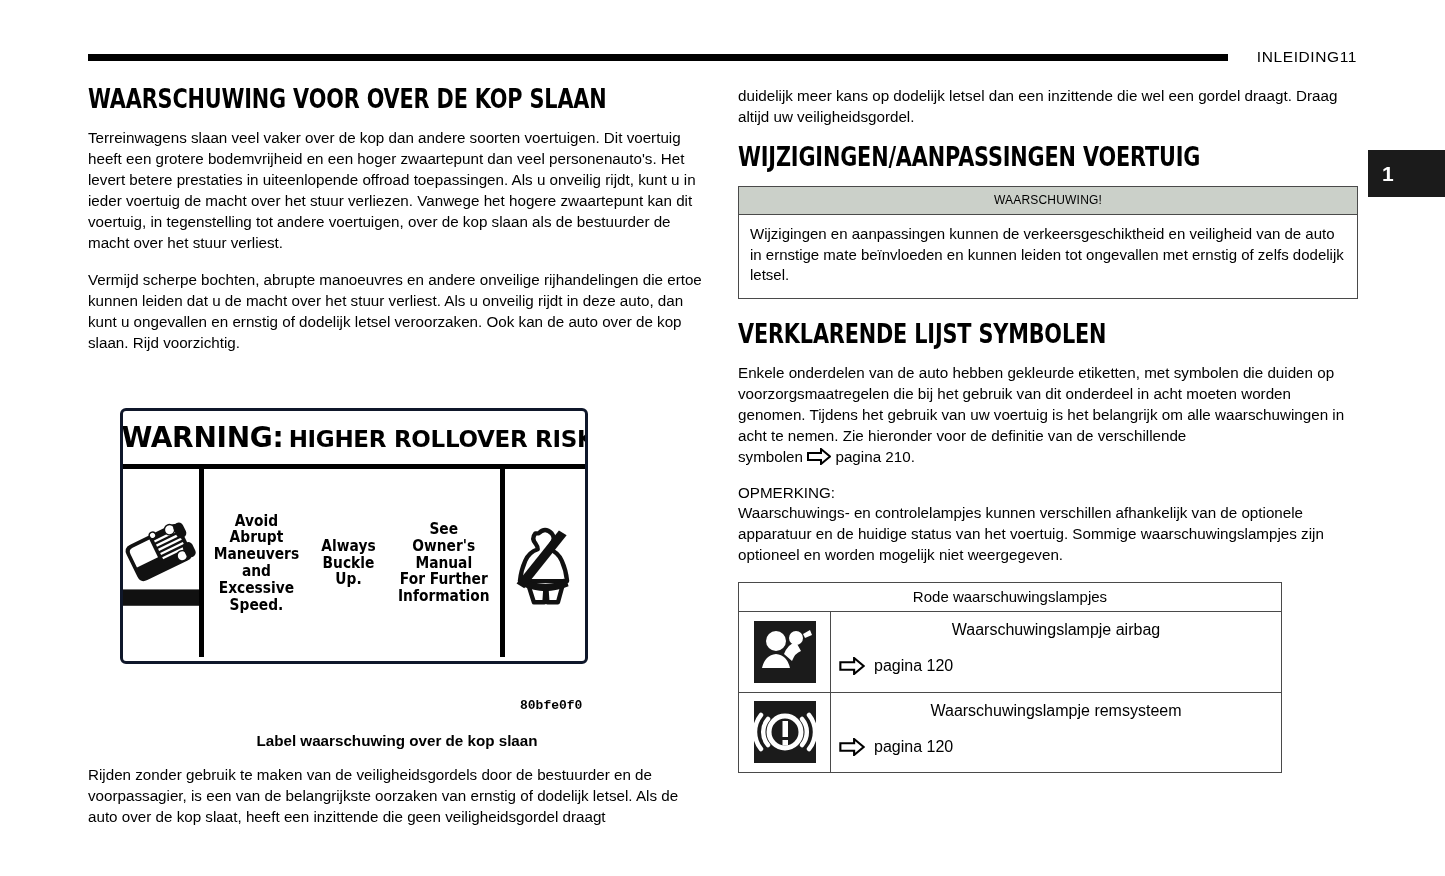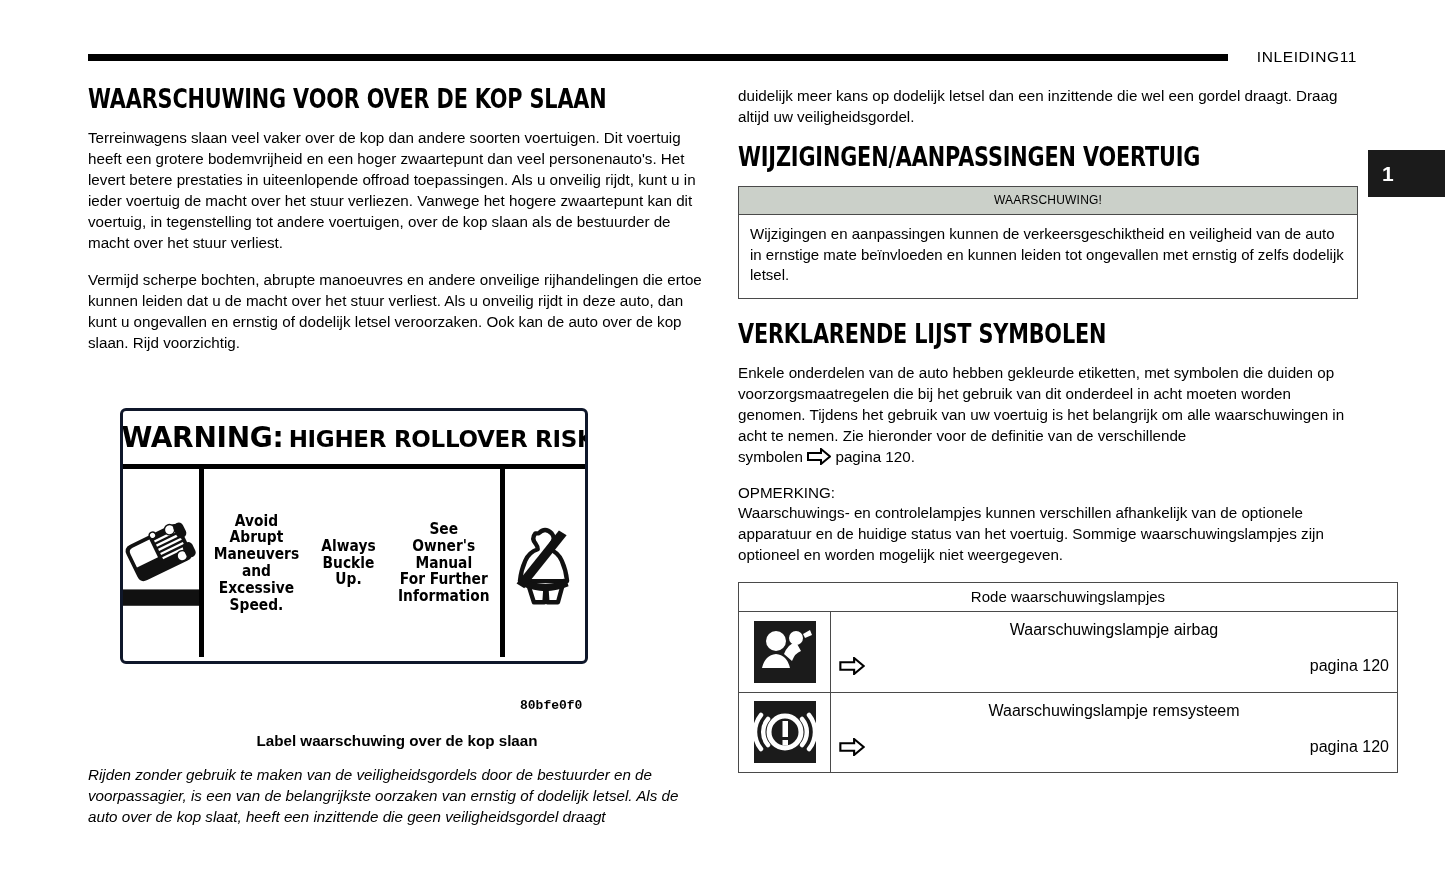--- a/index.html
+++ b/index.html
@@ -81,21 +81,21 @@
     transform-origin: left center;
     white-space: nowrap;
   }
 
   p.body {
     font-size: 15.2px;
     line-height: 1.38;
     margin: 0 0 16px 0;
     text-align: left;
   }
-  p.body.last { margin-bottom: 0; font-style: italic; }
+  p.body.last { margin-bottom: 0; }
 
   
   .figure-wrap {
     position: absolute;
     left: 120px;
     top: 408px;
   }
   .rollover-label {
     width: 468px;
     height: 256px;
@@ -199,21 +199,21 @@
 
   .note-label {
     font-size: 15.2px;
     margin: 0 0 2px 0;
   }
 
   
   .sym-table {
     border: 1.5px solid #4a4a4a;
     border-collapse: collapse;
-    width: 660px;
+    width: 544px;
     box-sizing: border-box;
   }
   .sym-table td, .sym-table th {
     border: 1.5px solid #4a4a4a;
     box-sizing: border-box;
   }
   .sym-head {
     text-align: center;
     font-size: 15px;
     font-weight: 400;
@@ -229,21 +229,21 @@
     text-align: center;
     vertical-align: middle;
     padding: 7px 8px 14px;
     font-size: 16px;
     line-height: 1.4;
   }
   .sym-ref {
     margin-top: 14px;
     display: flex;
     align-items: center;
-    justify-content: space-between;
+    justify-content: flex-start;
     gap: 9px;
   }
   .icon-tile {
     width: 62px;
     height: 62px;
     background: #1b1b1b;
     display: inline-block;
     vertical-align: middle;
   }
   .arrow-glyph { display: inline-block; vertical-align: -3px; }
@@ -364,21 +364,21 @@
 
   <div class="warn-box">
     <div class="warn-box-head">WAARSCHUWING!</div>
     <div class="warn-box-body">Wijzigingen en aanpassingen kunnen de verkeersgeschiktheid en veiligheid van de auto in ernstige mate beïnvloeden en kunnen leiden tot ongevallen met ernstig of zelfs dodelijk letsel.</div>
   </div>
 
   <h1 class="section-title" style="margin-top:22px;">VERKLARENDE LIJST SYMBOLEN</h1>
 
   <p class="body"><span>Enkele onderdelen van de auto hebben gekleurde etiketten, met symbolen die duiden op voorzorgsmaatregelen die bij het gebruik van dit onderdeel in acht moeten worden genomen. Tijdens het gebruik van uw voertuig is het belangrijk om alle waarschuwingen in acht te nemen. Zie hieronder voor de definitie van de verschillende symbolen</span><span class="inline-ref">&nbsp;<svg class="arrow-glyph" width="24" height="17" viewBox="0 0 24 17" aria-hidden="true">
           <path d="M1 5 h13 v-4 l9 7.5 l-9 7.5 v-4 h-13 z" fill="#fff" stroke="#000" stroke-width="2" stroke-linejoin="miter"></path>
-        </svg>&nbsp;<span>pagina 120.</span></span></p>
+        </svg>&nbsp;<span>pagina 210.</span></span></p>
 
   <div class="note-label">OPMERKING:</div>
   <p class="body">Waarschuwings- en controlelampjes kunnen verschillen afhankelijk van de optionele apparatuur en de huidige status van het voertuig. Sommige waarschuwingslampjes zijn optioneel en worden mogelijk niet weergegeven.</p>
 
   <table class="sym-table">
     <tbody>
       <tr>
         <th class="sym-head" colspan="2">Rode waarschuwingslampjes</th>
       </tr>
 

